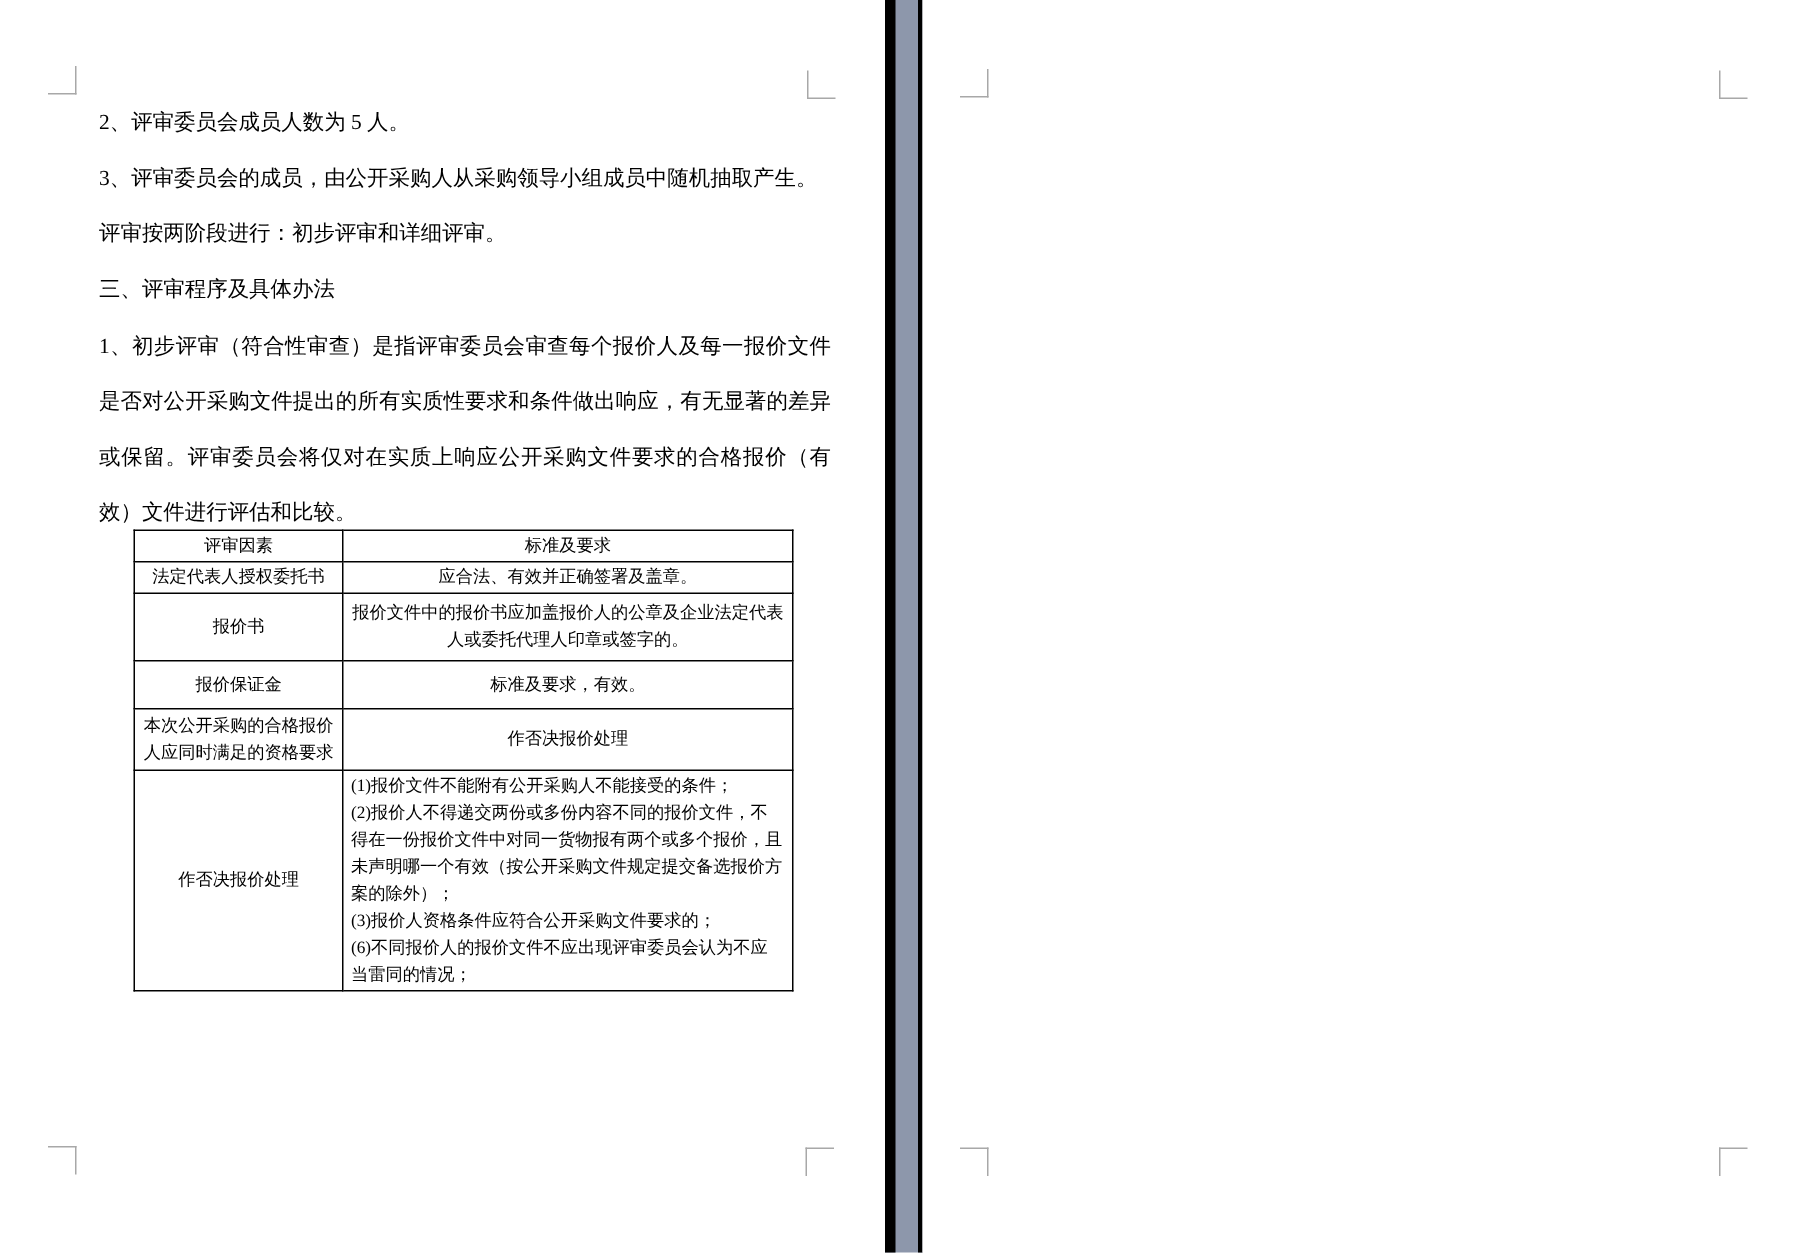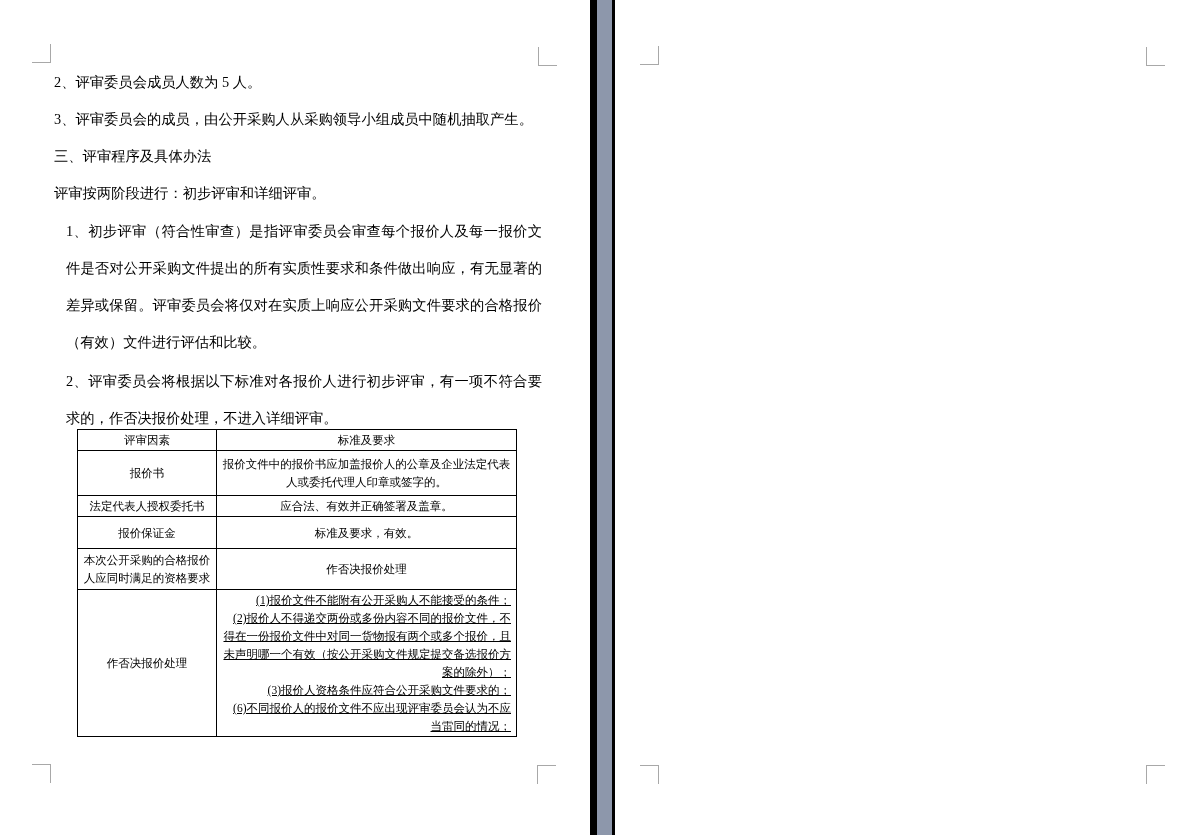--- a/index.html
+++ b/index.html
@@ -2,84 +2,83 @@
 <html><head>
 <meta charset="utf-8">
 <style>
   html,body { margin:0; padding:0; }
   body {
     width:1200px; height:835px; position:relative; overflow:hidden;
     background:#ffffff; color:#000;
     font-family:"Liberation Serif","DejaVu Serif",serif;
   }
   .page { position:absolute; top:0; height:835px; background:#fff; }
-  #page-left  { left:4px;   width:590px; }
+  #page-left  { left:16px;   width:590px; }
   #page-right { left:615px; width:585px; }
   #page-divider {
     position:absolute; top:0; left:590px; width:25px; height:835px;
     box-sizing:border-box; background:#8d97ab;
     border-left:7px solid #000; border-right:3px solid #000;
   }
 
   
   .crop { position:absolute; width:18px; height:18px; }
   .crop.tl { border-right:1px solid #a8a8a8; border-bottom:1px solid #a8a8a8; }
   .crop.tr { border-left:1px solid #a8a8a8;  border-bottom:1px solid #a8a8a8; }
   .crop.bl { border-right:1px solid #a8a8a8; border-top:1px solid #a8a8a8; }
   .crop.br { border-left:1px solid #a8a8a8;  border-top:1px solid #a8a8a8; }
 
   
   #left-text  { position:absolute; left:50px;  top:62px;  width:488px; font-size:14.3px; }
   .para { margin:0; text-align:justify; }
   .lh28 { line-height:28px; }
-  .lh37 { line-height:37px;margin-left:12px; }
+  .lh37 { line-height:37px; }
   .mt2  { margin-top:2px; }
   .mt6  { margin-top:6px; }
   .mt9  { margin-top:9px; }
 
   
   table { border-collapse:collapse; table-layout:fixed;padding-left:40px; }
   td {
     border:1px solid #000; font-size:11.5px; line-height:18px;
     padding:1px 5px; text-align:center; vertical-align:middle;
     overflow:hidden;
   }
-  .list-cell { text-align:right;text-decoration:underline; }
+  .list-cell { text-align:left; }
   #criteria-table { margin:-8px 0 0 23px; width:440px; }
   #criteria-table col.c1 { width:139px; }
 </style>
 </head>
 <body>
 
 <div class="page" id="page-left">
   <div id="left-text">
     <p class="para lh28 mt6">2、评审委员会成员人数为 5 人。</p>
     <p class="para lh28 mt9">3、评审委员会的成员，由公开采购人从采购领导小组成员中随机抽取产生。</p>
+    <p class="para lh28 mt9">评审按两阶段进行：初步评审和详细评审。</p>
     <p class="para lh28 mt9">三、评审程序及具体办法</p>
-    <p class="para lh28 mt9">评审按两阶段进行：初步评审和详细评审。</p>
     <p class="para lh37 mt6">1、初步评审（符合性审查）是指评审委员会审查每个报价人及每一报价文件是否对公开采购文件提出的所有实质性要求和条件做出响应，有无显著的差异或保留。评审委员会将仅对在实质上响应公开采购文件要求的合格报价（有效）文件进行评估和比较。</p>
-    <p class="para lh37 mt2">2、评审委员会将根据以下标准对各报价人进行初步评审，有一项不符合要求的，作否决报价处理，不进入详细评审。</p>
 
     <table id="criteria-table">
       <colgroup>
           <col class="c1">
           <col>
         </colgroup>
       <tbody>
           <tr style="height:20px">
         <td>评审因素</td>
         <td>标准及要求</td>
       </tr>
+      <tr style="height:21px">
+        <td>法定代表人授权委托书</td>
+        <td>应合法、有效并正确签署及盖章。</td>
+      </tr>
       <tr style="height:45px">
         <td>报价书</td>
         <td>报价文件中的报价书应加盖报价人的公章及企业法定代表人或委托代理人印章或签字的。</td>
-      </tr>
-      <tr style="height:21px">
-        <td>法定代表人授权委托书</td>
-        <td>应合法、有效并正确签署及盖章。</td>
       </tr>
       <tr style="height:32px">
         <td>报价保证金</td>
         <td>标准及要求，有效。</td>
       </tr>
       <tr style="height:41px">
         <td>本次公开采购的合格报价人应同时满足的资格要求</td>
         <td>作否决报价处理</td>
       </tr>
       <tr style="height:127px">

